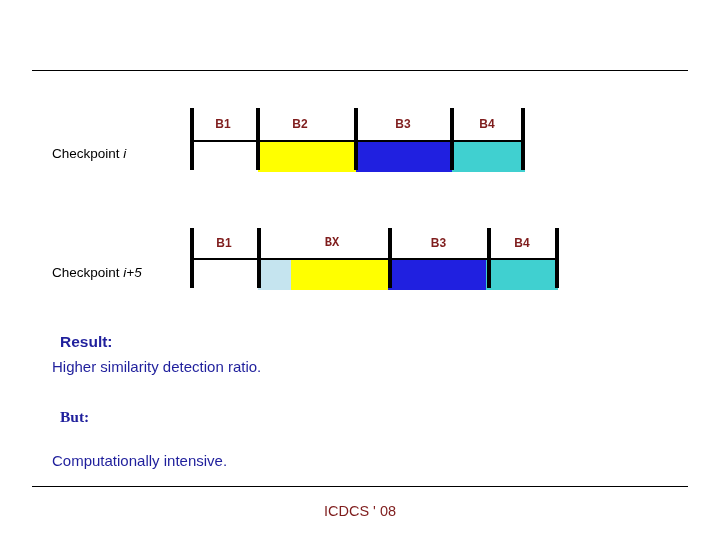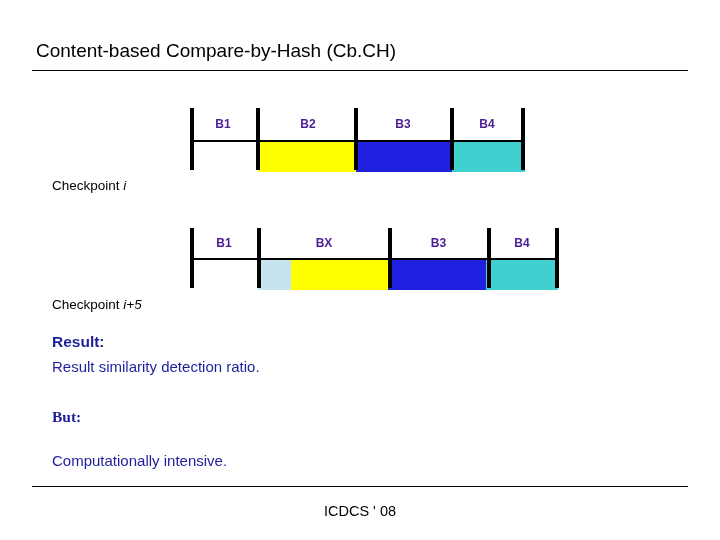--- a/index.html
+++ b/index.html
@@ -46,30 +46,29 @@
     height: 0;
     border-top: 1px solid #000000;
   }
   .footer {
     position: absolute;
     left: 0;
     top: 503px;
     width: 720px;
     text-align: center;
     font-size: 14.5px;
-    color: #000000;
+    color: #7f1d1d;
   }
 
   
   .row-label {
     position: absolute;
     font-size: 13.5px;
     color: #000000;
     white-space: nowrap;
-    margin-top: 32px;
   }
   .row-label i { font-style: italic; }
 
   .bar {
     position: absolute;
     height: 30px;
     box-sizing: border-box;
     border-top: 2px solid #000000;
     border-bottom: 2px solid #000000;
   }
@@ -80,68 +79,68 @@
     box-sizing: border-box;
   }
   .tick {
     position: absolute;
     width: 4px;
     background: #000000;
   }
   .blabel {
     position: absolute;
     font-size: 12px;
-    color: #4c1d95;
+    color: #7f1d1d;
     font-weight: bold;
     white-space: nowrap;
     text-align: center;
   }
 
   
   .res-head {
     position: absolute;
     font-size: 15.5px;
     font-weight: bold;
     color: #1f1f9c;
     white-space: nowrap;
+    margin-left: 8px;
   }
   .res-body {
     position: absolute;
     font-size: 15px;
     color: #1f1f9c;
     white-space: nowrap;
   }
 </style>
 </head>
 <body>
 
 <div class="slide">
 
-  <div class="title">Content-based Compare-by-Hash (Cb.CH)</div>
   <div class="title-rule"></div>
 
   <div class="row-label" style="left:52px; top:146px;">
     <span>Checkpoint </span><i>i</i>
   </div>
 
   <div class="bar" style="left:190px; top:140px; width:335px;">
     <div class="seg" style="left:0px;   width:68px;  background:#ffffff;"></div>
     <div class="seg" style="left:68px;  width:98px;  background:#ffff00;"></div>
     <div class="seg" style="left:166px; width:96px;  background:#2020e0;"></div>
     <div class="seg" style="left:262px; width:73px;  background:#40d0d0;"></div>
   </div>
 
   <div class="tick" style="left:190px; top:108px; height:62px;"></div>
   <div class="tick" style="left:256px; top:108px; height:62px;"></div>
   <div class="tick" style="left:354px; top:108px; height:62px;"></div>
   <div class="tick" style="left:450px; top:108px; height:62px;"></div>
   <div class="tick" style="left:521px; top:108px; height:62px;"></div>
 
   <div class="blabel" style="left:190px; top:117px; width:66px;">B1</div>
-  <div class="blabel" style="left:260px; top:117px; width:96px;">B2</div>
+  <div class="blabel" style="left:252px; top:117px; width:96px;">B2</div>
   <div class="blabel" style="left:356px; top:117px; width:94px;">B3</div>
   <div class="blabel" style="left:452px; top:117px; width:70px;">B4</div>
 
   <div class="row-label" style="left:52px; top:265px;">
     <span>Checkpoint </span><i>i+5</i>
   </div>
 
   <div class="bar" style="left:190px; top:258px; width:368px;">
     <div class="seg" style="left:0px;   width:68px;  background:#ffffff;"></div>
     <div class="seg" style="left:68px;  width:33px;  background:#c5e4ef;"></div>
@@ -150,25 +149,25 @@
     <div class="seg" style="left:296px; width:72px;  background:#40d0d0;"></div>
   </div>
 
   <div class="tick" style="left:190px; top:228px; height:60px;"></div>
   <div class="tick" style="left:257px; top:228px; height:60px;"></div>
   <div class="tick" style="left:388px; top:228px; height:60px;"></div>
   <div class="tick" style="left:487px; top:228px; height:60px;"></div>
   <div class="tick" style="left:555px; top:228px; height:60px;"></div>
 
   <div class="blabel" style="left:191px; top:236px; width:66px;">B1</div>
-  <div class="blabel" style="left:260px; top:236px; width:128px;">BX</div>
+  <div class="blabel" style="left:268px; top:236px; width:128px;font-family:Liberation Mono, monospace;">BX</div>
   <div class="blabel" style="left:390px; top:236px; width:97px;">B3</div>
   <div class="blabel" style="left:489px; top:236px; width:66px;">B4</div>
 
   <div class="res-head" style="left:52px; top:333px;">Result:</div>
-  <div class="res-body" style="left:52px; top:358px;">Result similarity detection ratio.</div>
+  <div class="res-body" style="left:52px; top:358px;">Higher similarity detection ratio.</div>
   <div class="res-head" style="left:52px; top:408px;font-family:Liberation Serif, serif;">But:</div>
   <div class="res-body" style="left:52px; top:452px;">Computationally intensive.</div>
 
   <div class="bottom-rule"></div>
   <div class="footer">ICDCS ' 08</div>
 
 </div>
 
 </body></html>

